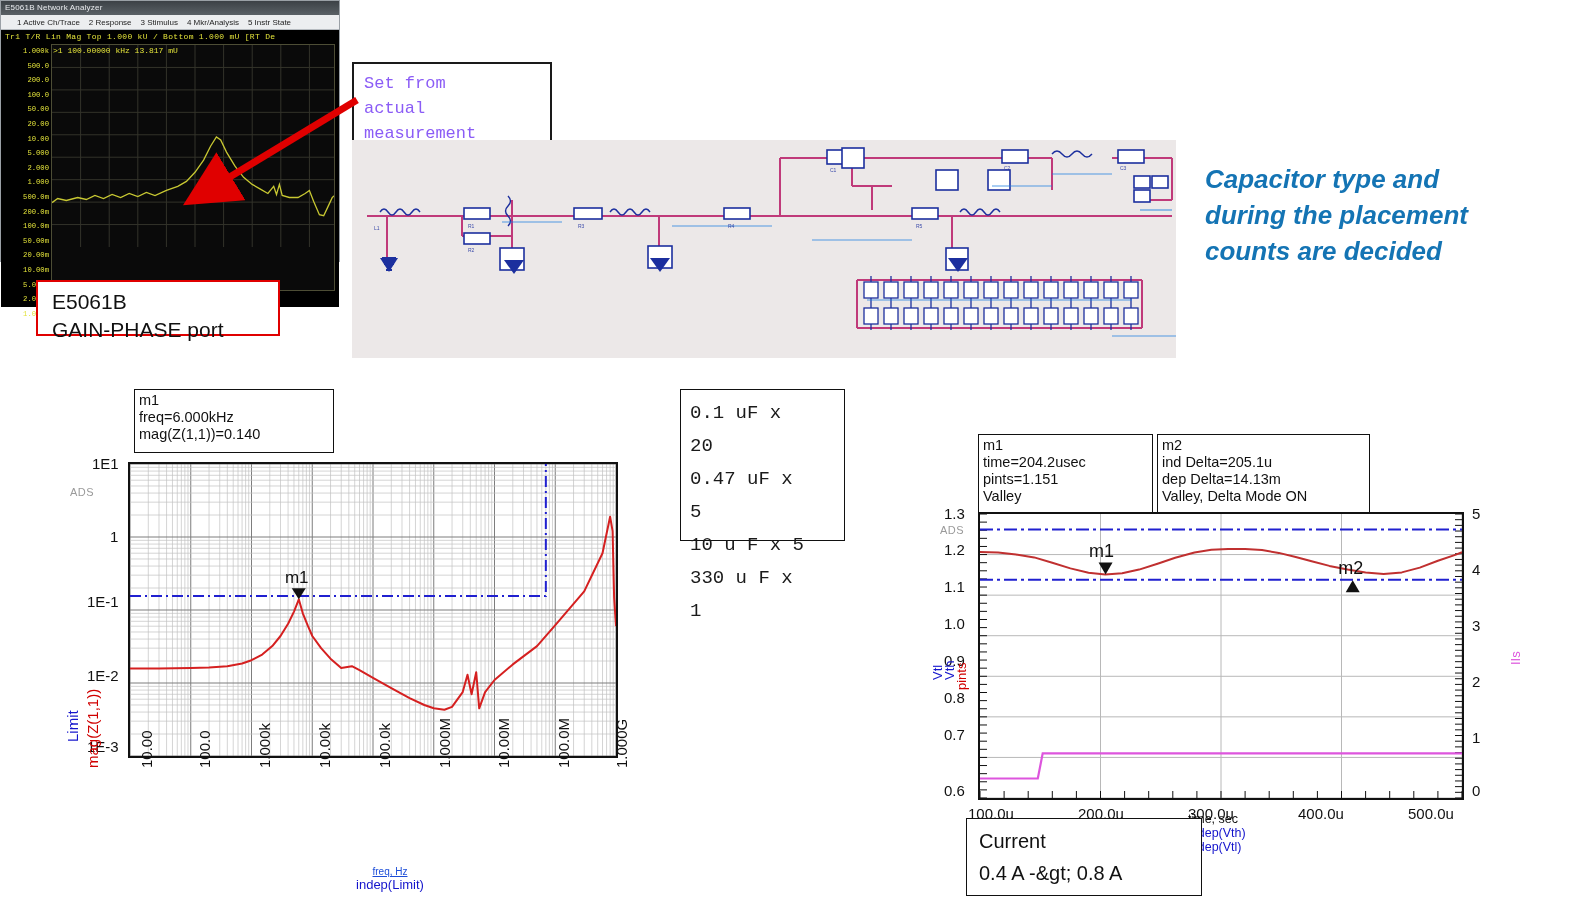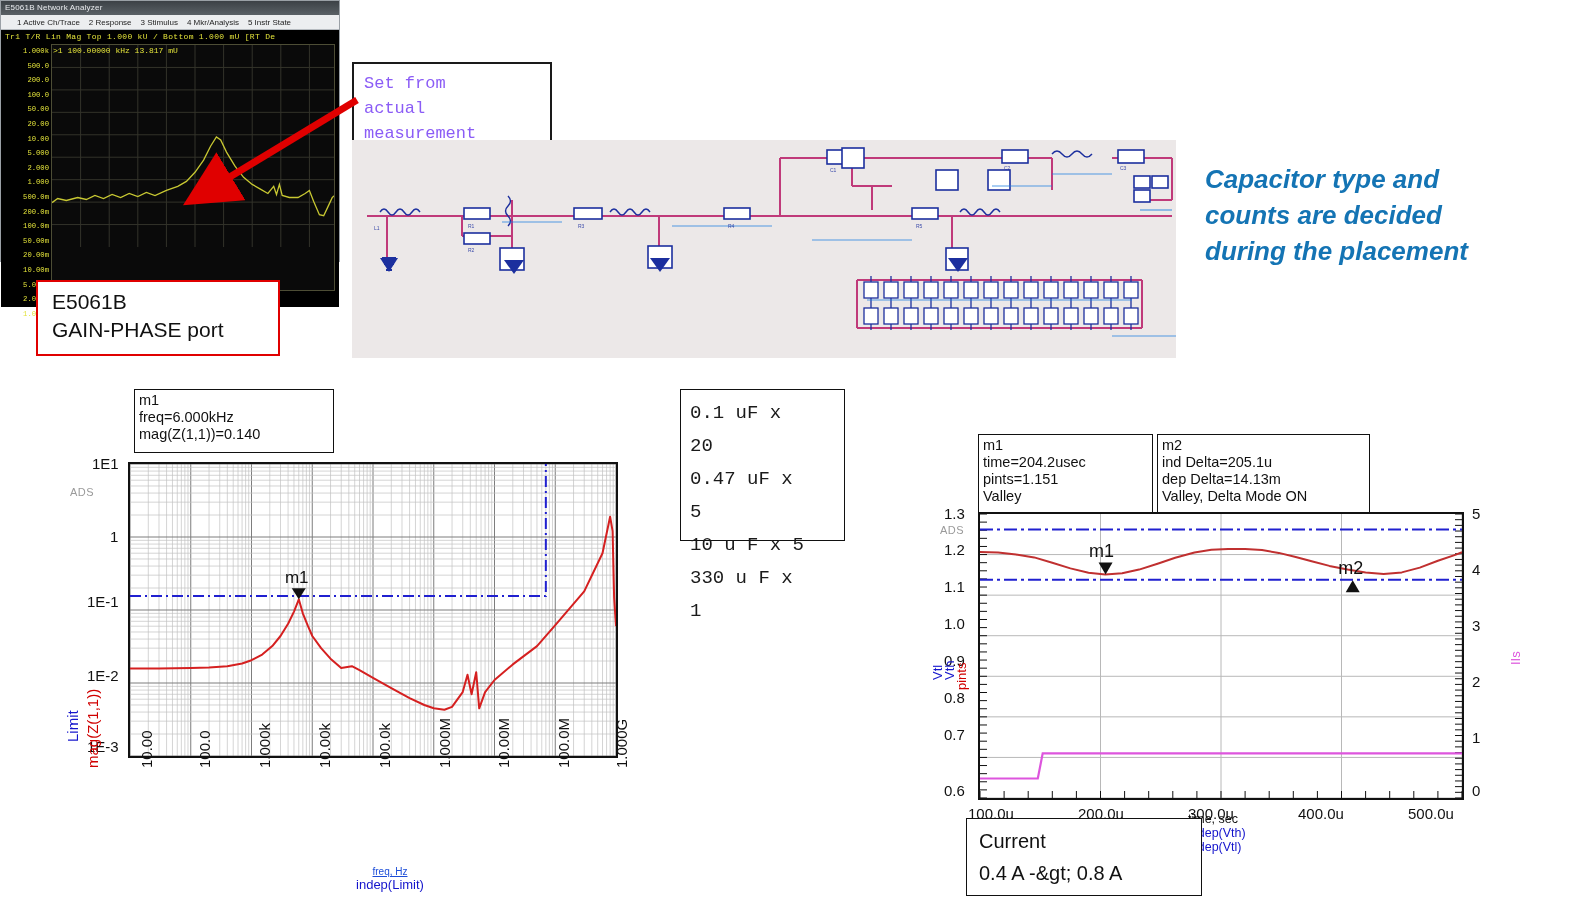--- a/index.html
+++ b/index.html
@@ -26,21 +26,21 @@
   #vna-grid{position:absolute;left:50px;top:14px;right:4px;bottom:16px;
        background:#0a0a0a;border:1px solid #4d4d35;box-sizing:border-box;overflow:hidden;}
   #vna-mk{position:absolute;left:52px;top:16px;font-family:"Liberation Mono",monospace;
        font-size:8px;color:#e2e23a;white-space:nowrap;}
   #vna-tri{position:absolute;left:206px;bottom:2px;width:0;height:0;
        border-left:6px solid transparent;border-right:6px solid transparent;
        border-bottom:8px solid #e2e23a;}
 
   
   .redbox{border:2px solid #e00000;background:#fff;box-sizing:border-box;}
-  #gpbox{left:36px;top:280px;width:244px;height:76px;padding:6px 0 0 14px;}
+  #gpbox{left:36px;top:280px;width:244px;height:56px;padding:6px 0 0 14px;}
   #gpbox div{font-size:21px;color:#111;line-height:28px;}
   #roibox{left:355px;top:198px;width:60px;height:36px;background:transparent;}
 
   
   #setbox{left:352px;top:62px;width:200px;height:86px;border:2px solid #1a1a1a;
        background:#fff;box-sizing:border-box;padding:7px 0 0 10px;}
   #setbox div{font-family:"Liberation Mono",monospace;font-size:17px;color:#8b5cf6;line-height:25px;}
 
   
   #schem{left:352px;top:140px;width:824px;height:218px;background:#ece8e8;}
@@ -172,22 +172,22 @@
 
 <div class="abs redbox" id="roibox"></div>
 
 <div class="abs redbox" id="gpbox">
   <div>E5061B</div>
   <div>GAIN-PHASE port</div>
 </div>
 
 <div class="abs" id="bluenote">
   <div>Capacitor type and</div>
+  <div>during the placement</div>
   <div>counts are decided</div>
-  <div>during the placement</div>
 </div>
 
 <div class="abs" id="schem">
   <svg width="824" height="218">
     <g stroke="#c03a7a" stroke-width="2" fill="none">
       <path d="M15,76 H135"></path>
         <path d="M135,76 H230"></path>
         <path d="M230,76 H370"></path>
       <path d="M370,76 H560"></path>
         <path d="M560,76 H700"></path>

